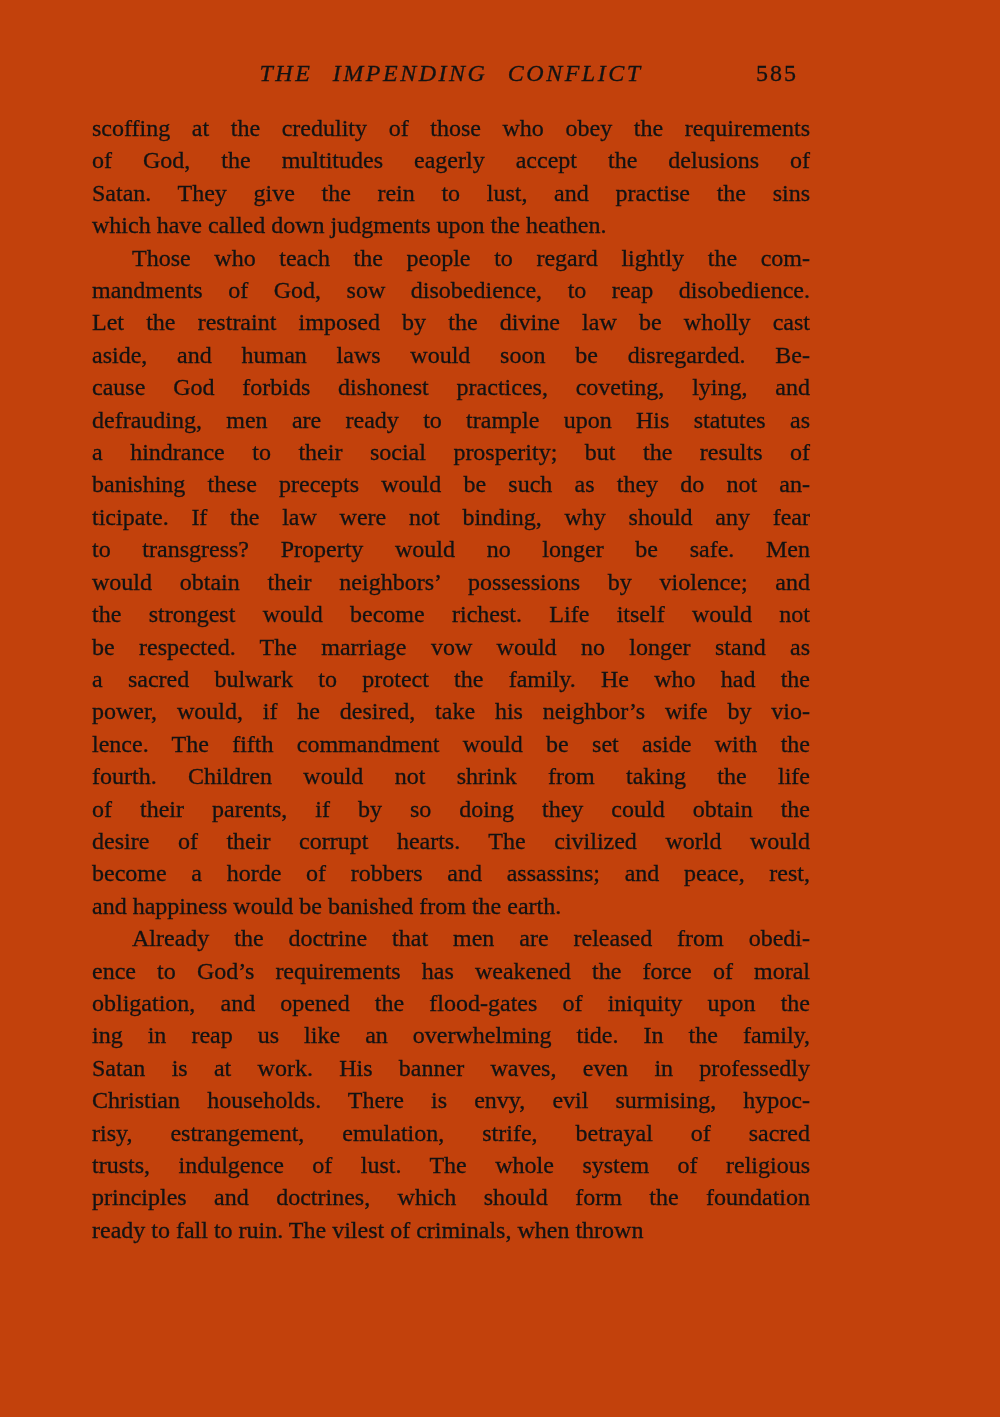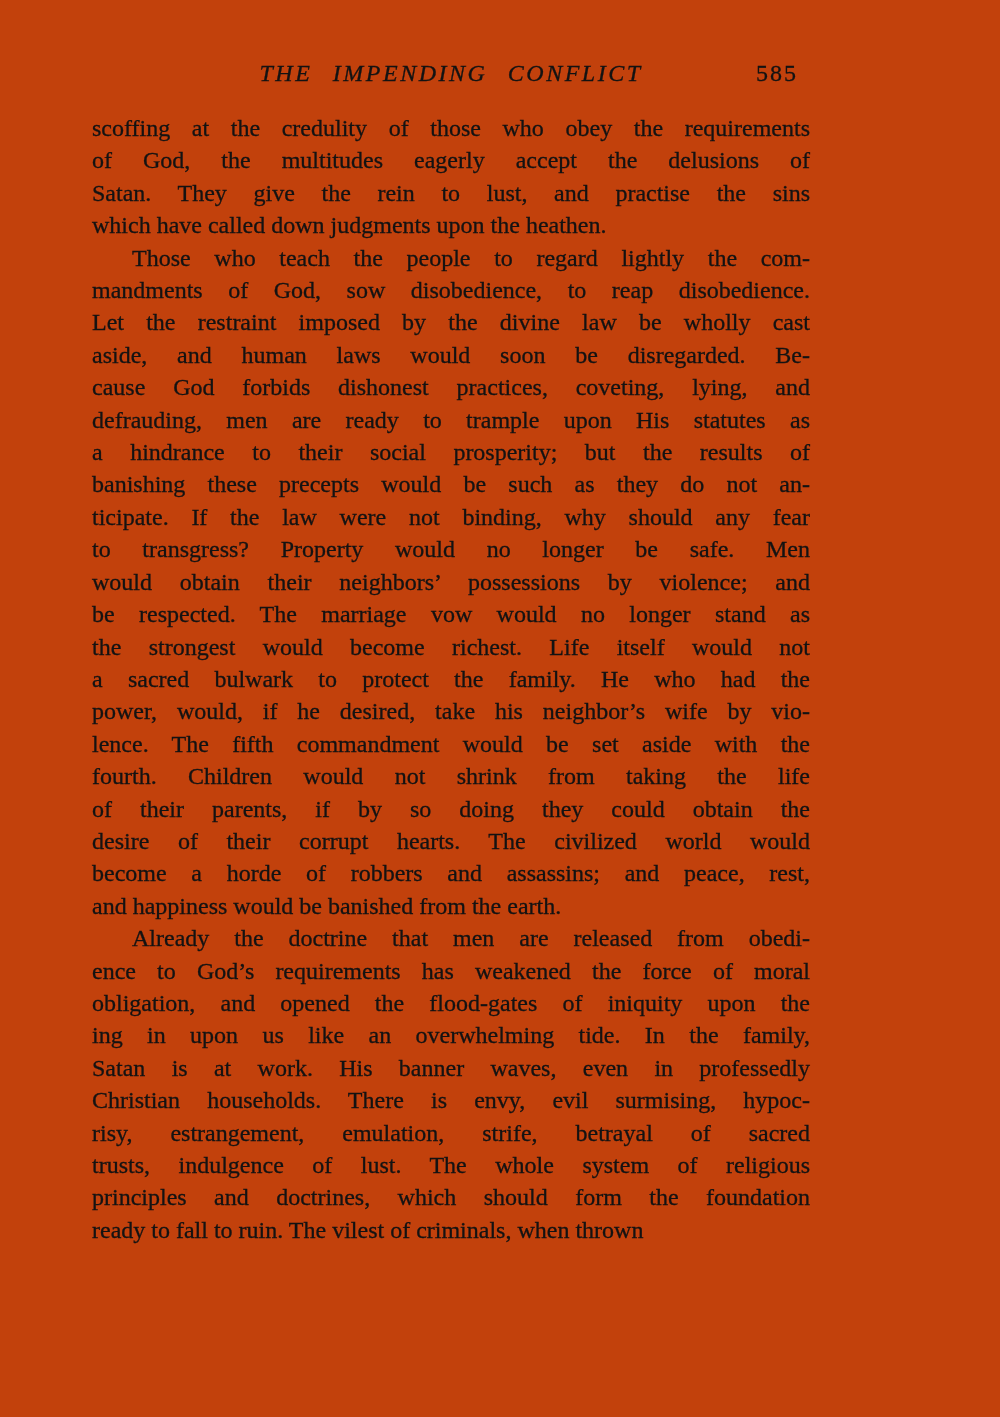--- a/index.html
+++ b/index.html
@@ -79,36 +79,36 @@
         <div class="line">mandments of God, sow disobedience, to reap disobedience.</div>
         <div class="line">Let the restraint imposed by the divine law be wholly cast</div>
         <div class="line">aside, and human laws would soon be disregarded.  Be-</div>
         <div class="line">cause God forbids dishonest practices, coveting, lying, and</div>
         <div class="line">defrauding, men are ready to trample upon His statutes as</div>
         <div class="line">a hindrance to their social prosperity; but the results of</div>
         <div class="line">banishing these precepts would be such as they do not an-</div>
         <div class="line">ticipate.  If the law were not binding, why should any fear</div>
         <div class="line">to transgress?  Property would no longer be safe.  Men</div>
         <div class="line">would obtain their neighbors’ possessions by violence; and</div>
+        <div class="line">the strongest would become richest.  Life itself would not</div>
         <div class="line">be respected.  The marriage vow would no longer stand as</div>
-        <div class="line">the strongest would become richest.  Life itself would not</div>
         <div class="line">a sacred bulwark to protect the family.  He who had the</div>
         <div class="line">power, would, if he desired, take his neighbor’s wife by vio-</div>
         <div class="line">lence.  The fifth commandment would be set aside with the</div>
         <div class="line">fourth.  Children would not shrink from taking the life</div>
         <div class="line">of their parents, if by so doing they could obtain the</div>
         <div class="line">desire of their corrupt hearts.  The civilized world would</div>
         <div class="line">become a horde of robbers and assassins; and peace, rest,</div>
         <div class="line last">and happiness would be banished from the earth.</div>
       </div>
       <div class="paragraph">
         <div class="line indent">Already the doctrine that men are released from obedi-</div>
         <div class="line">ence to God’s requirements has weakened the force of moral</div>
         <div class="line">obligation, and opened the flood-gates of iniquity upon the</div>
-        <div class="line">ing in upon us like an overwhelming tide.  In the family,</div>
+        <div class="line">ing in reap us like an overwhelming tide.  In the family,</div>
         <div class="line">Satan is at work.  His banner waves, even in professedly</div>
         <div class="line">Christian households.  There is envy, evil surmising, hypoc-</div>
         <div class="line">risy, estrangement, emulation, strife, betrayal of sacred</div>
         <div class="line">trusts, indulgence of lust.  The whole system of religious</div>
         <div class="line">principles and doctrines, which should form the foundation</div>
         <div class="line last">ready to fall to ruin.  The vilest of criminals, when thrown</div>
       </div>
     </main>
 </div>
 

